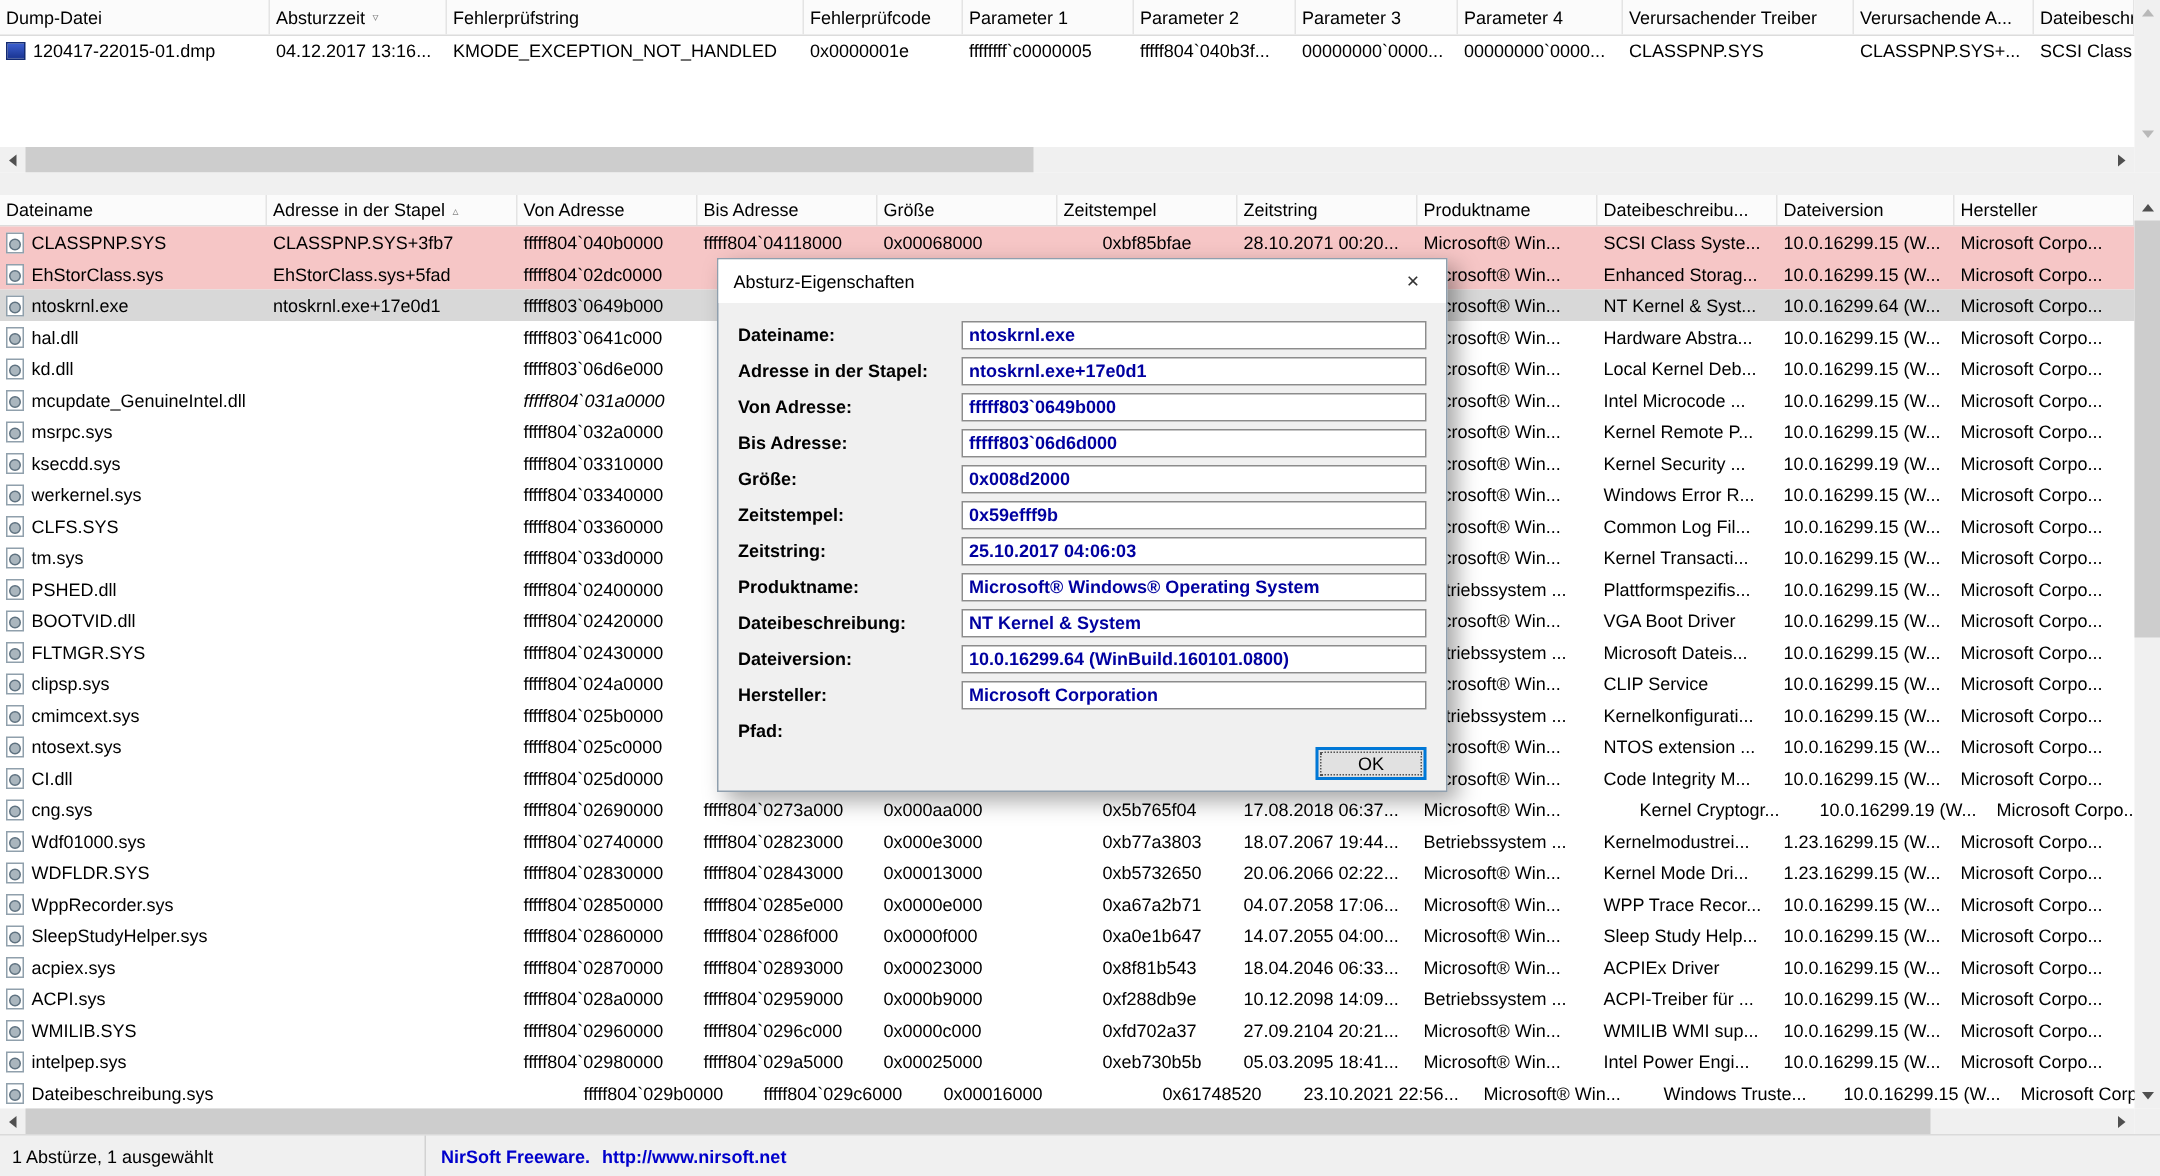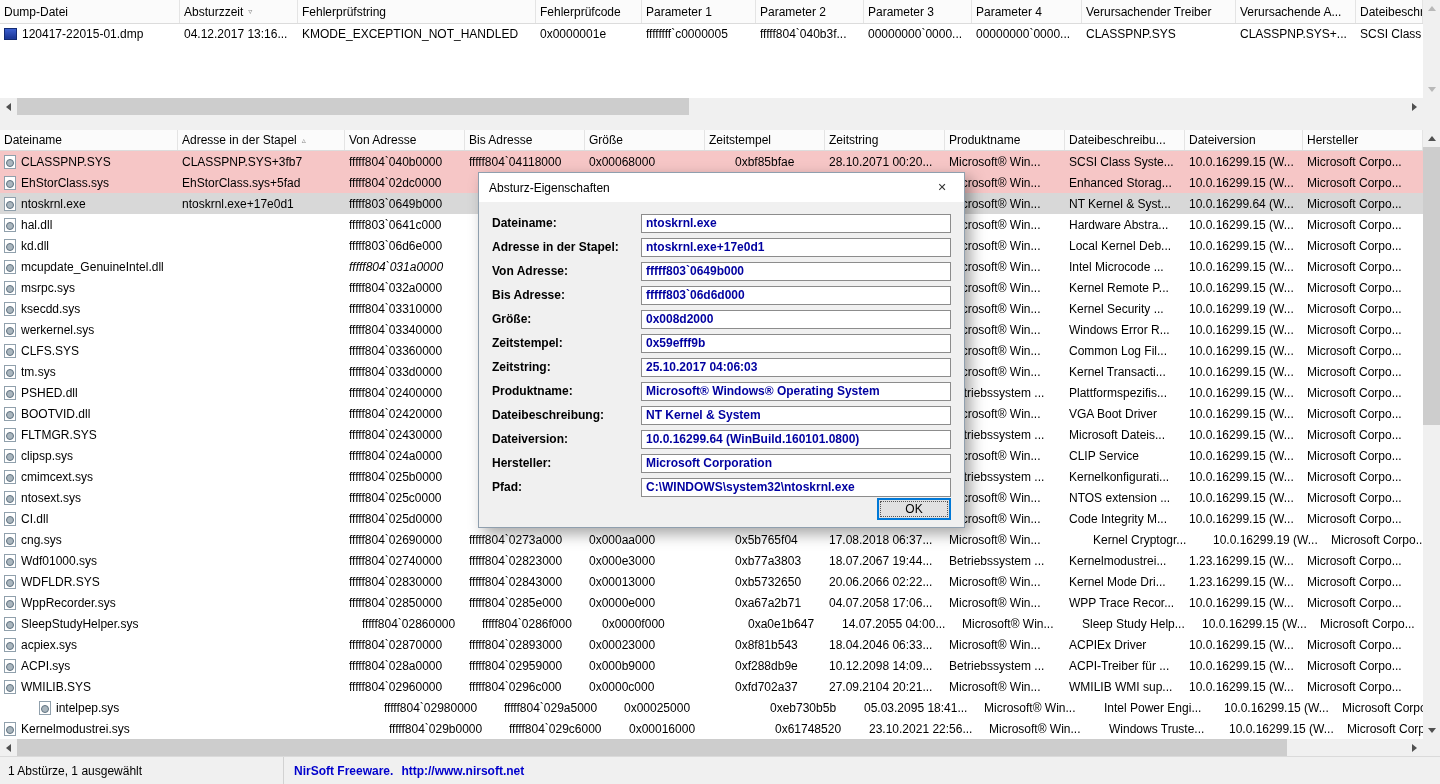--- a/index.html
+++ b/index.html
@@ -1014,21 +1014,21 @@
         </div>
       </div>
       <div class="lrow">
         <div class="cell c0" style="width: 178px;">
           <span class="fileicon driver"></span>
           <span>SleepStudyHelper.sys</span>
         </div>
         <div class="cell c1" style="width: 167px;">
           <span></span>
         </div>
-        <div class="cell c2" style="width: 120px; margin-left: 13px;">
+        <div class="cell c2" style="width: 120px;">
           <span>fffff804`02860000</span>
         </div>
         <div class="cell c3" style="width: 120px;">
           <span>fffff804`0286f000</span>
         </div>
         <div class="cell c4" style="width: 120px;">
           <span>0x0000f000</span>
         </div>
         <div class="cell c5" style="width: 120px;">
           <span>0xa0e1b647</span>
@@ -1151,21 +1151,21 @@
           <span>WMILIB WMI sup...</span>
         </div>
         <div class="cell c9" style="width: 118px;">
           <span>10.0.16299.15 (W...</span>
         </div>
         <div class="cell c10" style="width: 120px;">
           <span>Microsoft Corpo...</span>
         </div>
       </div>
       <div class="lrow">
-        <div class="cell c0" style="width: 178px; margin-left: 35px;">
+        <div class="cell c0" style="width: 178px;">
           <span class="fileicon driver"></span>
           <span>intelpep.sys</span>
         </div>
         <div class="cell c1" style="width: 167px;">
           <span></span>
         </div>
         <div class="cell c2" style="width: 120px;">
           <span>fffff804`02980000</span>
         </div>
         <div class="cell c3" style="width: 120px;">
@@ -1189,21 +1189,21 @@
         <div class="cell c9" style="width: 118px;">
           <span>10.0.16299.15 (W...</span>
         </div>
         <div class="cell c10" style="width: 120px;">
           <span>Microsoft Corpo...</span>
         </div>
       </div>
       <div class="lrow">
         <div class="cell c0" style="width: 178px;">
           <span class="fileicon driver"></span>
-          <span>Kernelmodustrei.sys</span>
+          <span>Dateibeschreibung.sys</span>
         </div>
         <div class="cell c1" style="width: 167px;">
           <span></span>
         </div>
         <div class="cell c2" style="width: 120px; margin-left: 40px;">
           <span>fffff804`029b0000</span>
         </div>
         <div class="cell c3" style="width: 120px;">
           <span>fffff804`029c6000</span>
         </div>
@@ -1302,21 +1302,20 @@
         <div class="dlg-row">
           <label class="dlg-label">Dateiversion:</label>
           <div class="dlg-field">10.0.16299.64 (WinBuild.160101.0800)</div>
         </div>
         <div class="dlg-row">
           <label class="dlg-label">Hersteller:</label>
           <div class="dlg-field">Microsoft Corporation</div>
         </div>
         <div class="dlg-row">
           <label class="dlg-label">Pfad:</label>
-          <div class="dlg-field">C:\WINDOWS\system32\ntoskrnl.exe</div>
         </div>
       </div>
     <button class="dlg-ok">OK</button>
   </div>
 
   <div id="statusbar">
     <div class="sb-panel sb-left">
       <span>1 Abstürze, 1 ausgewählt</span>
     </div>
     <div class="sb-panel sb-mid">

